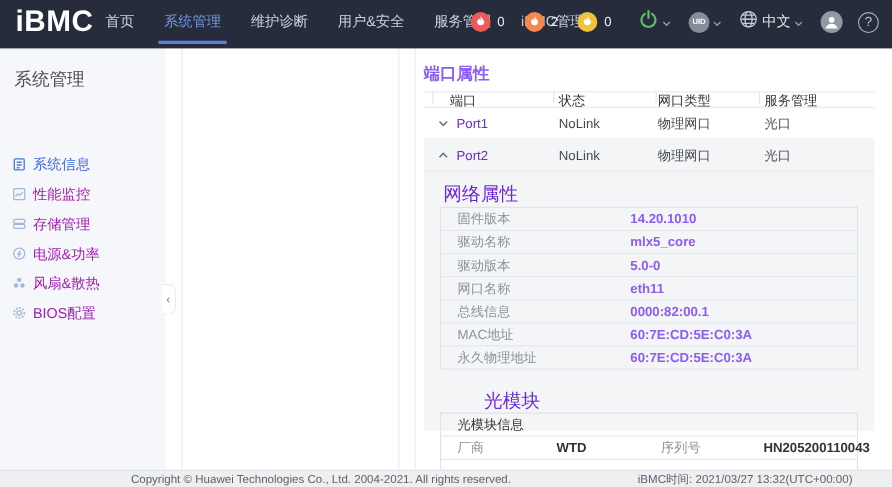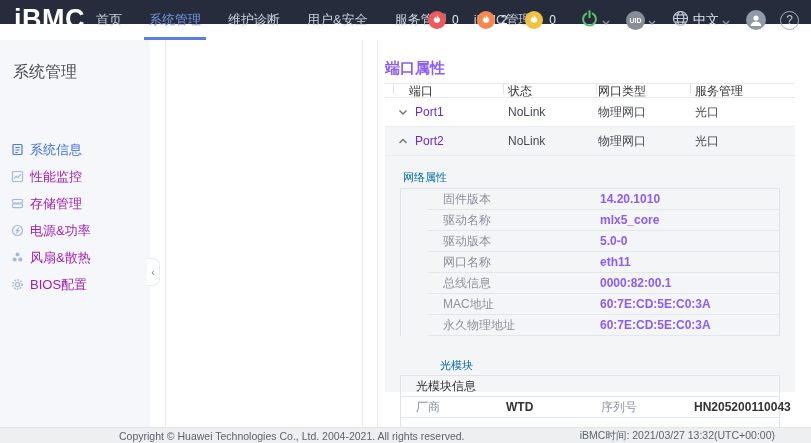--- a/index.html
+++ b/index.html
@@ -1,20 +1,20 @@
 <!DOCTYPE html>
 <html><head>
 <meta charset="utf-8">
 <style>
   * { margin:0; padding:0; box-sizing:border-box; }
   html,body { width:811px; height:443px; overflow:hidden; }
   body { font-family:"Liberation Sans","DejaVu Sans",sans-serif; background:#fff; position:relative; }
 
   
-  .topbar { position:absolute; top:0; left:0; width:811px; height:24px; background:#262c3b; display:flex; align-items:center; z-index:5; }
+  .topbar { position:absolute; top:0; left:0; width:811px; height:44px; background:#262c3b; display:flex; align-items:center; z-index:5; }
   .logo { position:absolute; left:14px; top:4px; color:#fff; font-size:27px; font-weight:700; letter-spacing:.5px; }
   .nav { position:absolute; left:96px; top:0; height:40px; display:flex; gap:27px; }
   .nav-item { height:40px; line-height:40px; font-size:13px; color:#ccd2dd; cursor:pointer; position:relative; white-space:nowrap; }
   .nav-item.active { color:#7296e3; }
   .nav-item.active::after { content:""; position:absolute; left:-5px; right:-5px; bottom:0; height:3px; background:#5e7ce0; }
 
   .top-right { position:absolute; right:12px; top:0; height:40px; display:flex; align-items:center; gap:10px; }
   .alarm { display:flex; align-items:center; gap:6px; margin-right:8px; cursor:pointer; }
   .alarm-dot { width:18px; height:18px; border-radius:50%; display:flex; align-items:center; justify-content:center; }
   .alarm-count { color:#e7eaef; font-size:12px; }
@@ -45,22 +45,22 @@
   .pt-header { position:relative; height:14px; border-bottom:1px solid #e7e9ec;text-align:center; }
   .pt-header span { position:absolute; top:0; font-size:12px; line-height:14px; color:#333; font-weight:500; }
   .pt-sep { position:absolute; top:2px; width:1px; height:10px; background:#dfe2e7; }
   .pt-row { position:relative; height:29px; border-bottom:1px solid #e9ebee; cursor:pointer; }
   .pt-row span { position:absolute; top:0; line-height:29px; font-size:12px; color:#464a51; }
   .pt-row .cell-port { color:#6d28d9; }
   .pt-row.expanded { background:#f4f5f7; border-bottom:1px solid #e9ebee; }
   .row-chevron { position:absolute; left:13px; top:10px; }
 
   .expanded-area { background:#f4f5f7; height:236px; padding:13px 15px 0 15px; }
-  .section-label { font-size:11px; color:#0369a1; height:16px; line-height:16px; margin-left:3px; }
-  .prop-table { margin-top:3px; border:1px solid #dfe2e7; border-bottom:none;padding-left:27px; }
+  .section-label { font-size:17px; color:#6d28d9; height:16px; line-height:16px; margin-left:3px; }
+  .prop-table { margin-top:3px; border:1px solid #dfe2e7; border-bottom:none; }
   .prop-row { display:flex; height:21px; border-bottom:1px solid #e3e6ea; }
   .prop-label { width:172px; padding-left:15px; font-size:12px; line-height:21px; color:#8b919c; }
   .prop-value { font-size:12px; line-height:21px; color:#8b5cf6; font-weight:600; }
 
   .optical-label { margin-top:21px;margin-left:40px; }
   .opt-table { margin-top:2px; border:1px solid #dfe2e7; border-bottom:none; }
   .opt-header { height:21px; border-bottom:1px solid #e3e6ea; font-size:12px; line-height:21px; color:#333; font-weight:400; padding-left:15px; }
   .opt-row { position:relative; height:21px; border-bottom:1px solid #e3e6ea; }
   .opt-row span { position:absolute; top:0; font-size:12px; line-height:21px; }
   .opt-gray { color:#8b919c; }

